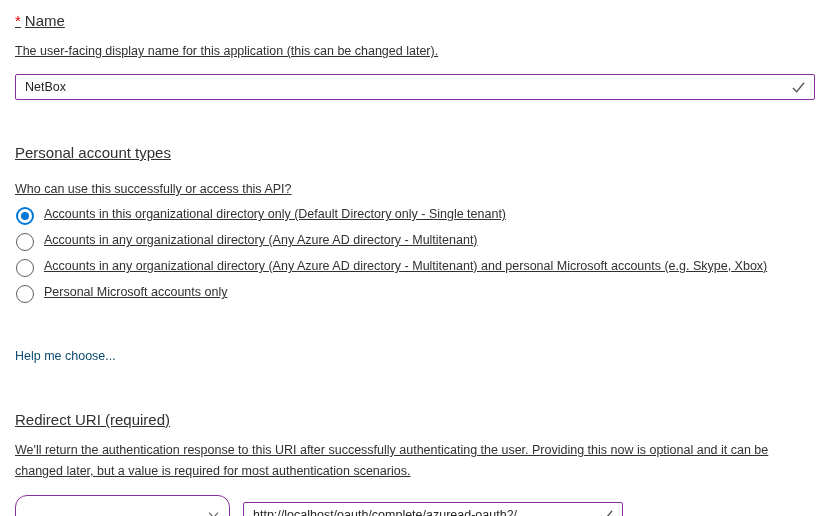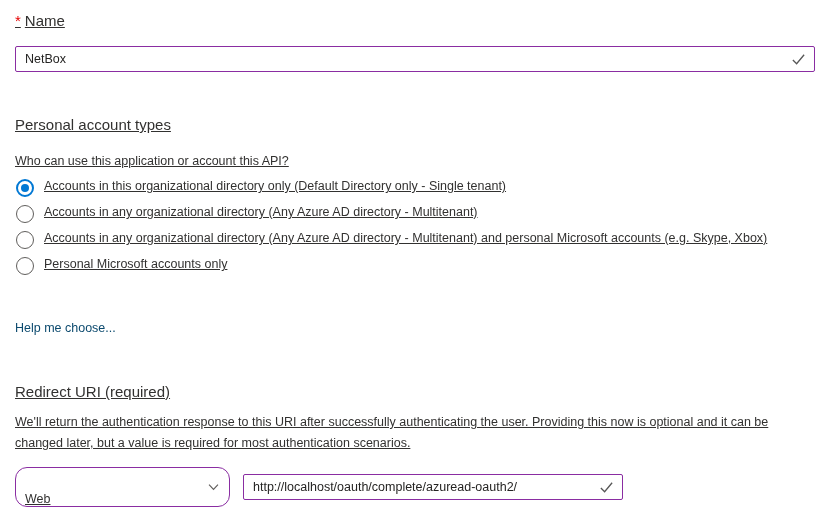--- a/index.html
+++ b/index.html
@@ -145,34 +145,35 @@
   }
 </style>
 </head>
 <body>
 
 <div class="page">
 
   
   <div class="section-title"><span class="required-asterisk">*</span><span>Name</span></div>
 
+  <div class="field-desc">The user-facing display name for this application (this can be changed later).</div>
 
   <div class="text-input-wrap name-field">
     <input class="text-input" type="text" value="NetBox" style="">
     <svg class="input-check" viewBox="0 0 16 16">
       <polyline points="2,9 6,13 14,3.5" fill="none" stroke="#575757" stroke-width="1.4"></polyline>
     </svg>
   </div>
 
   <div class="spacer-lg"></div>
 
   
   <div class="section-title">Personal account types</div>
 
-  <div class="question">Who can use this application or account this API?</div>
+  <div class="question">Who can use this successfully or access this API?</div>
 
   <div class="radio-group">
     <div class="radio-row selected">
       <span class="radio-circle"></span>
       <span class="radio-label">Accounts in this organizational directory only (Default Directory only - Single tenant)</span>
     </div>
     <div class="radio-row">
       <span class="radio-circle"></span>
       <span class="radio-label">Accounts in any organizational directory (Any Azure AD directory - Multitenant)</span>
     </div>

